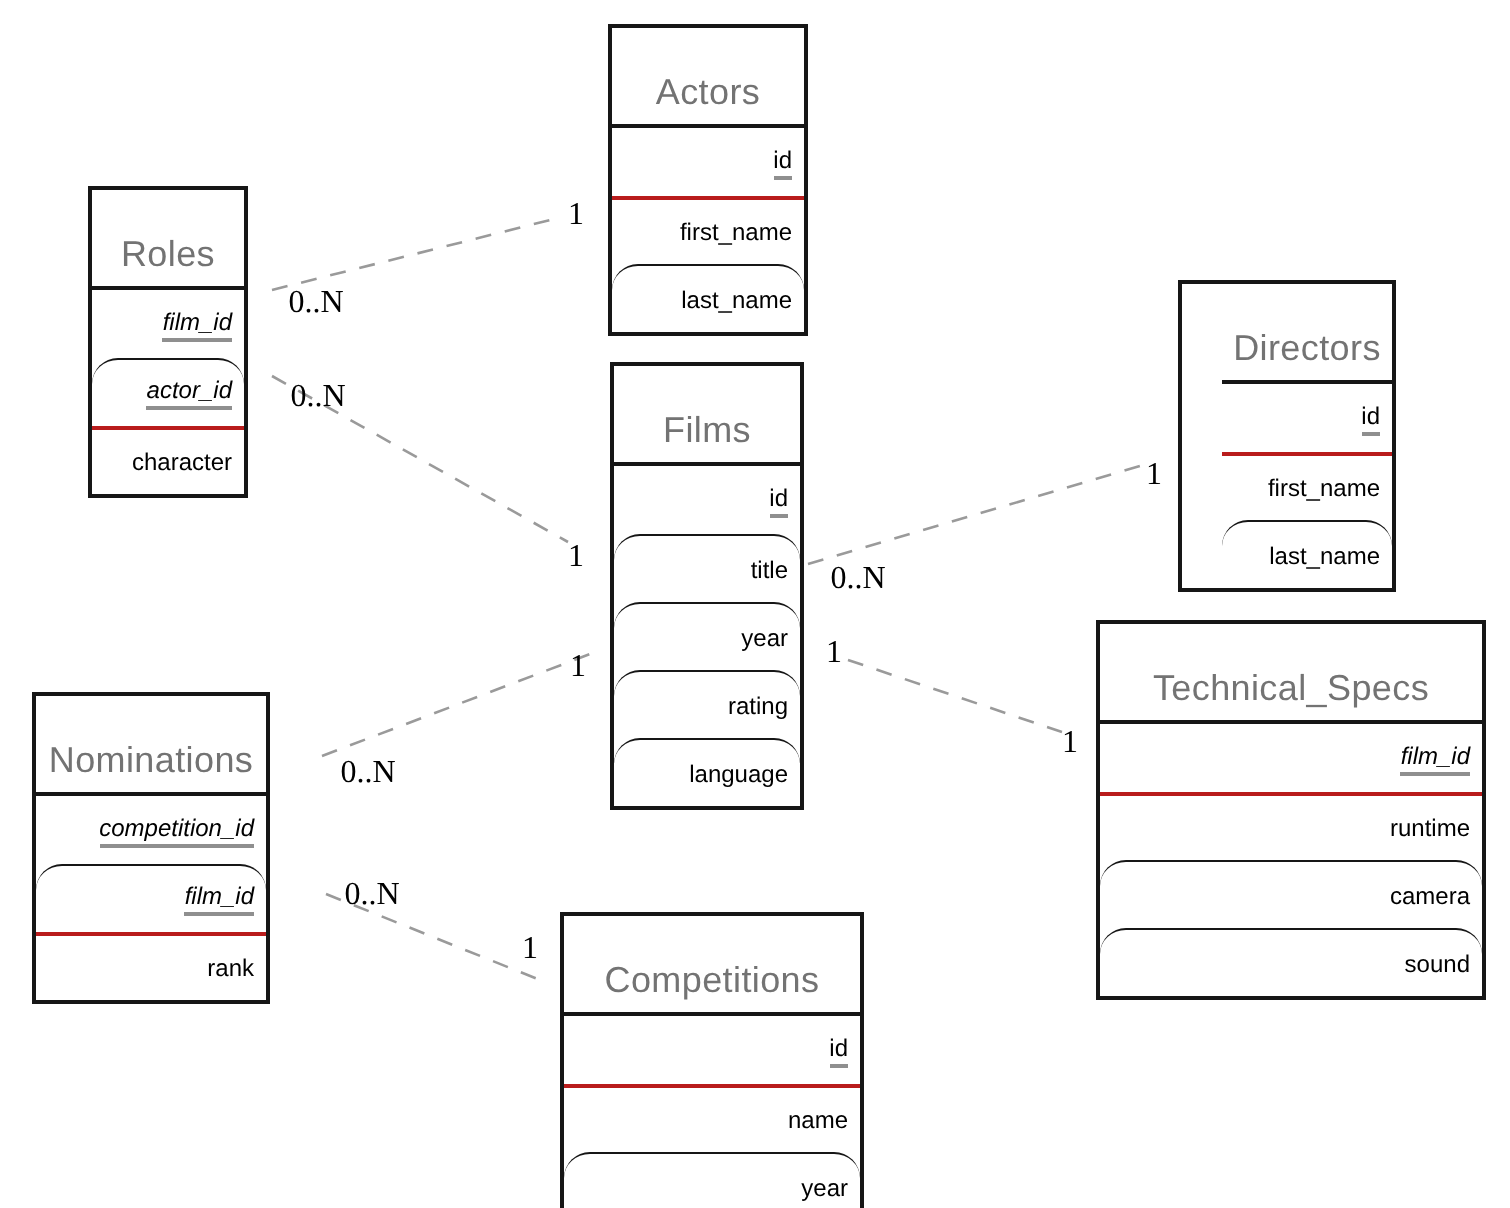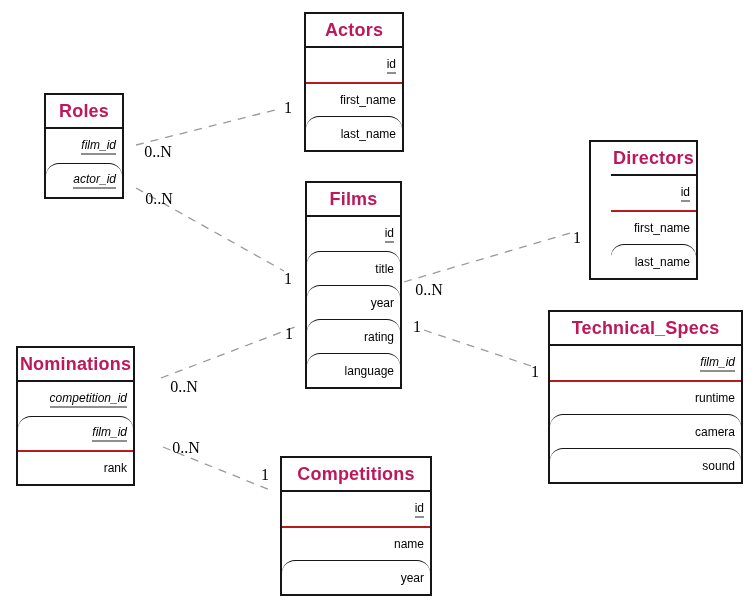--- a/index.html
+++ b/index.html
@@ -26,26 +26,27 @@
   .entity {
     position: absolute;
     background: #ffffff;
     border: 2px solid #161616;
   }
   .entity-title {
     height: 34px;
     display: flex;
     align-items: center;
     justify-content: center;
-    font-weight: bold;
+    font-weight: normal;
     font-size: 18px;
-    color: #be185d;
+    color: #737373;
     border-bottom: 2px solid #161616;
     white-space: nowrap;
     letter-spacing: 0.2px;
+    margin-top: 16px;
   }
   .attr-row {
     height: 34px;
     display: flex;
     align-items: center;
     justify-content: flex-end;
     padding-right: 6px;
     font-size: 12px;
     color: #000000;
     white-space: nowrap;
@@ -102,20 +103,23 @@
         <span class="attr-name">last_name</span>
       </div>
     </div>
     <div class="entity" style="left: 44px; top: 93px; width: 80px;">
       <div class="entity-title">Roles</div>
       <div class="attr-row">
         <span class="attr-name italic underline">film_id</span>
       </div>
       <div class="attr-row sep">
         <span class="attr-name italic underline">actor_id</span>
+      </div>
+      <div class="attr-row after-pk">
+        <span class="attr-name">character</span>
       </div>
     </div>
     <div class="entity" style="left: 305px; top: 181px; width: 97px;">
       <div class="entity-title">Films</div>
       <div class="attr-row">
         <span class="attr-name underline">id</span>
       </div>
       <div class="attr-row sep">
         <span class="attr-name">title</span>
       </div>

